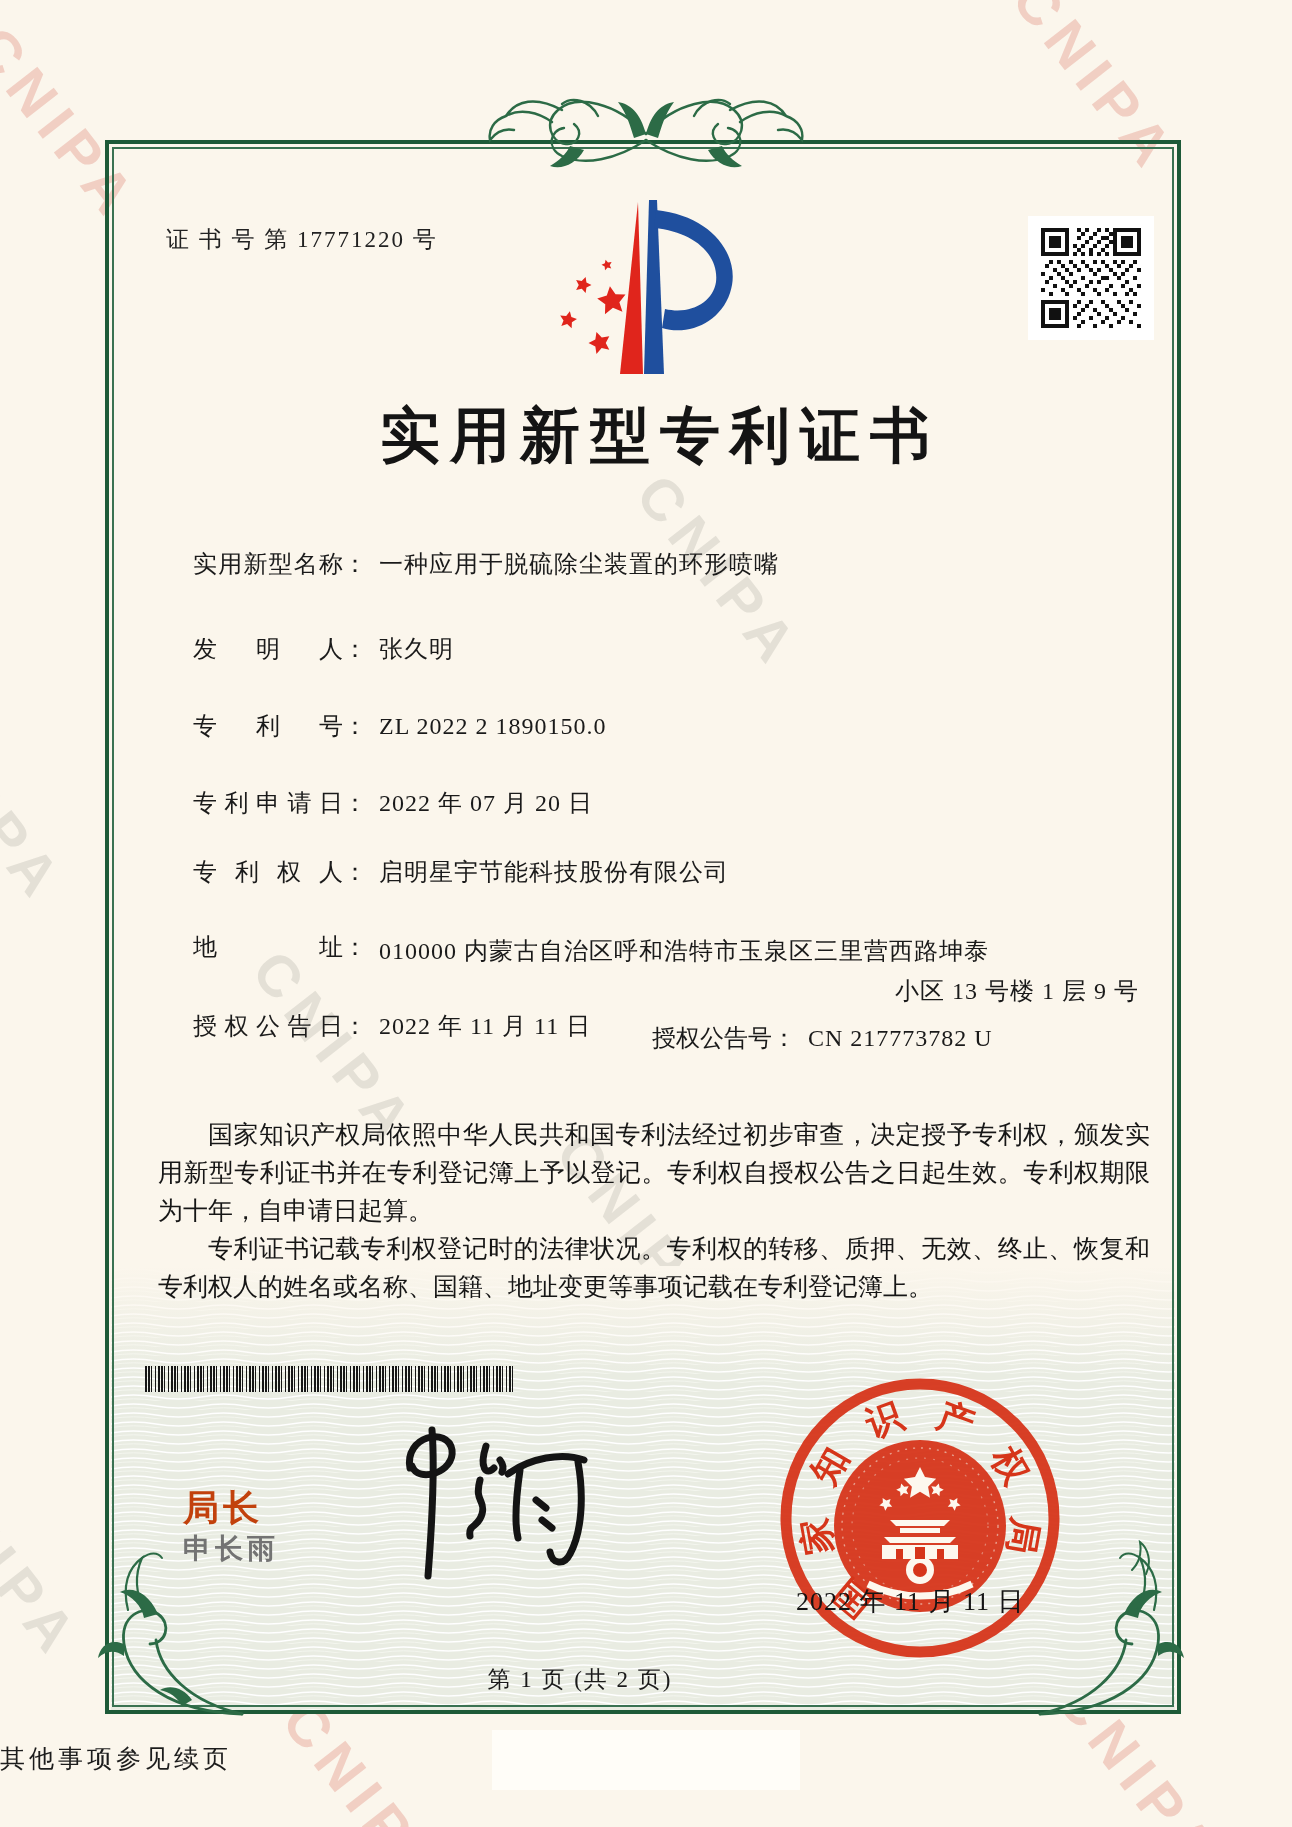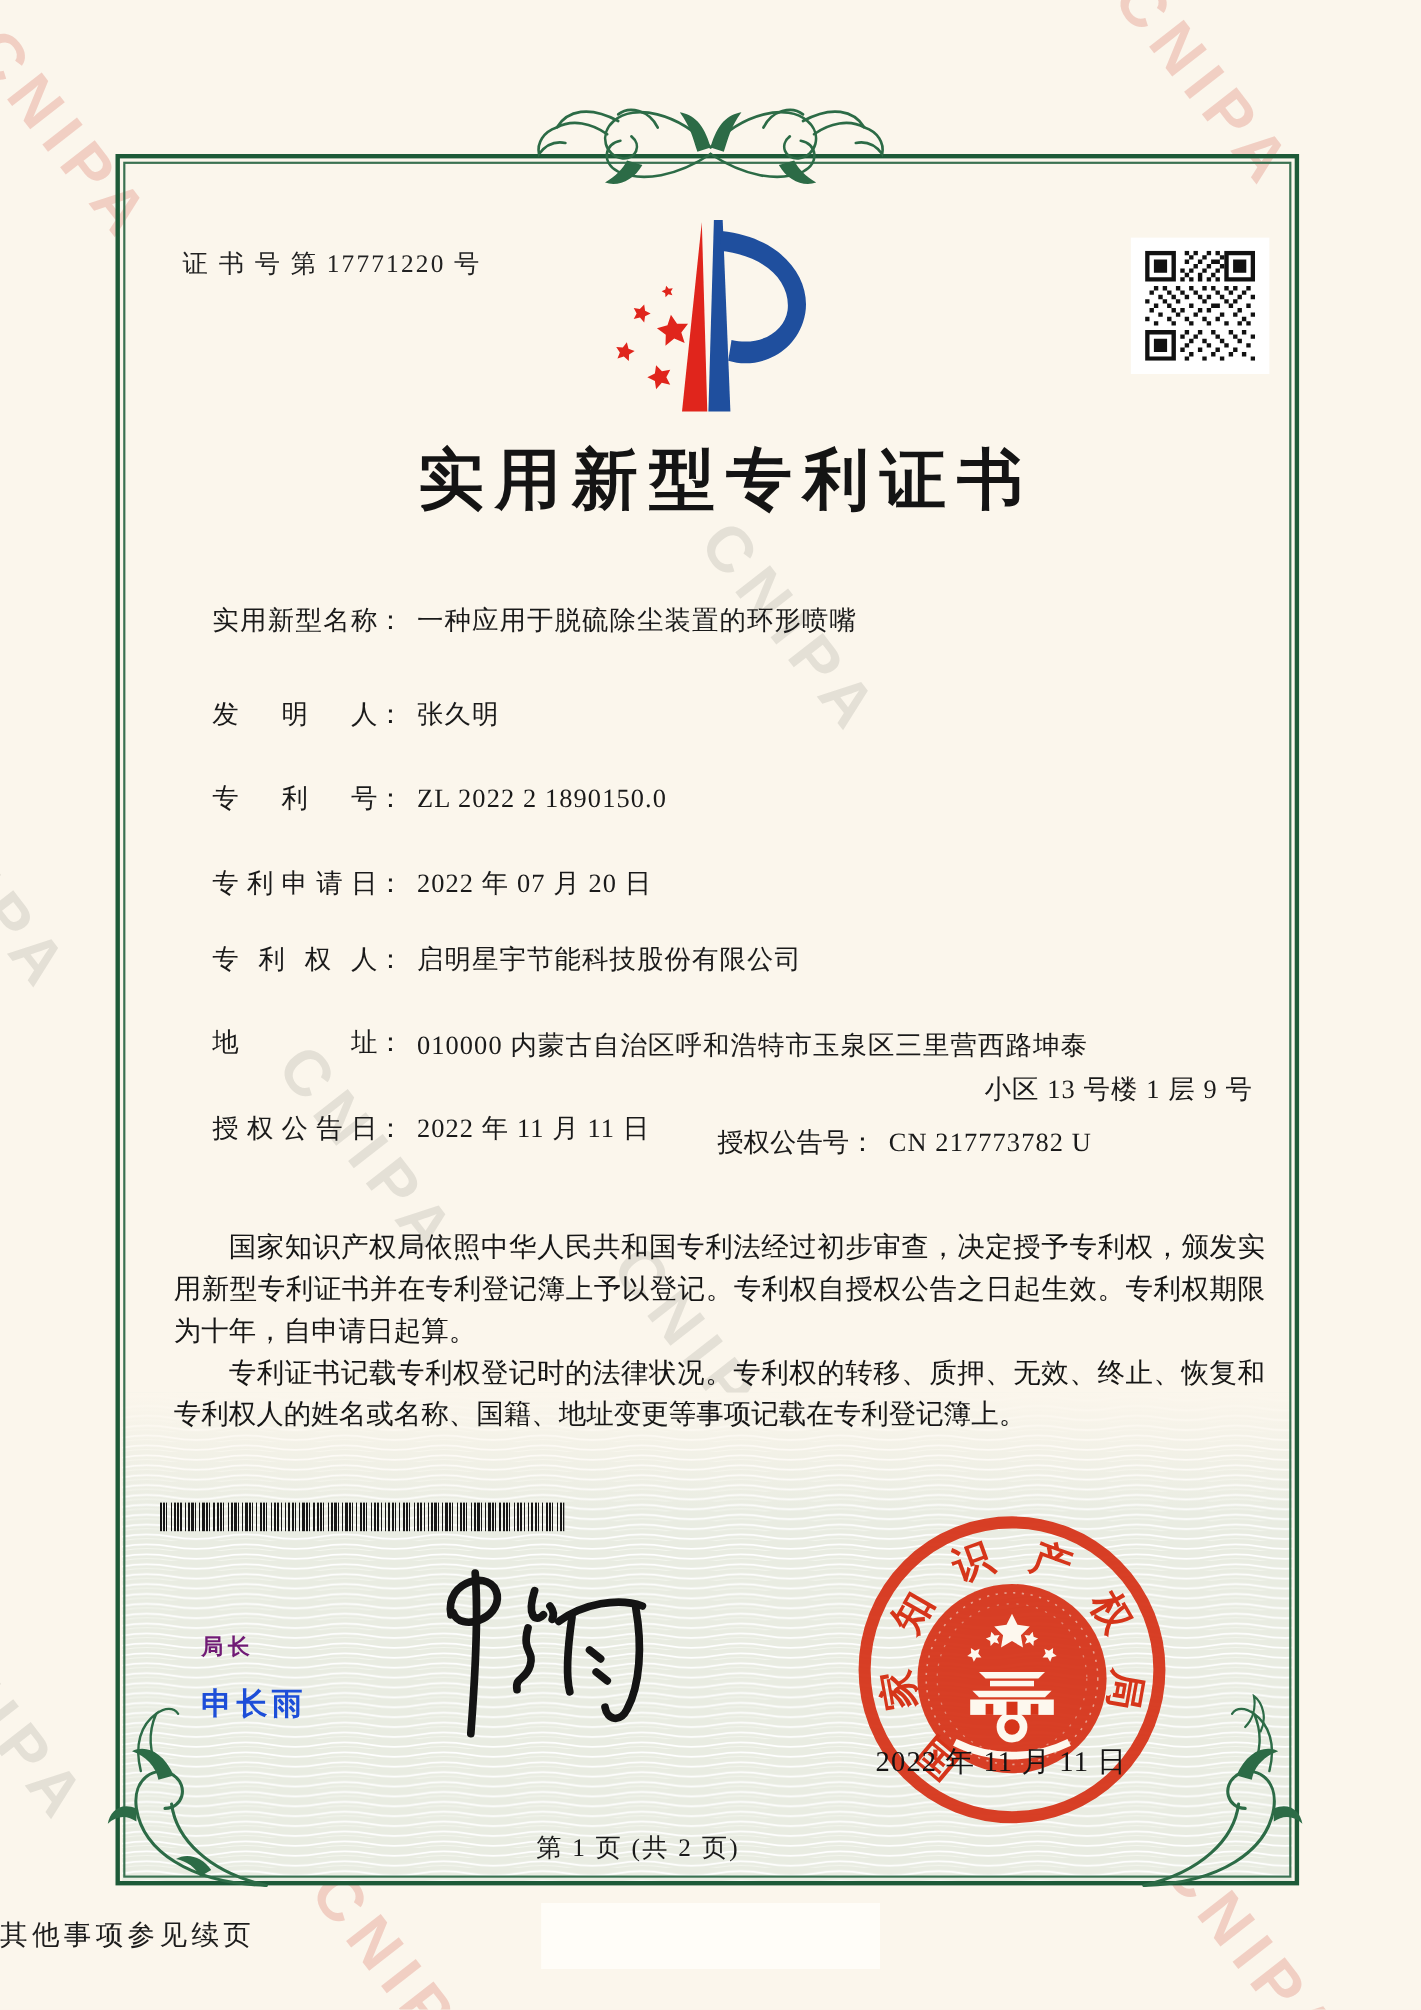--- a/index.html
+++ b/index.html
@@ -44,23 +44,23 @@
   
   .paras{position:absolute;left:158px;top:1116px;width:992px;font-size:25px;line-height:38px;
          text-align:justify;color:#161616;}
   .paras p{margin:0;text-indent:2em;}
 
   
   .barcode{position:absolute;left:145px;top:1366px;width:368px;height:26px;background:
     repeating-linear-gradient(90deg,#161616 0 2px,rgba(0,0,0,0) 2px 3px,#161616 3px 5px,
       rgba(0,0,0,0) 5px 6px,#161616 6px 7px,rgba(0,0,0,0) 7px 10px,#161616 10px 11px,rgba(0,0,0,0) 11px 13px);}
   .signerrole{position:absolute;left:183px;top:1484px;font-family:Liberation Mono, monospace;
-         font-weight:700;font-size:20px;letter-spacing:4px;color:#701a75;}
+         font-weight:700;font-size:36px;letter-spacing:4px;color:#c2410c;}
   .signername{position:absolute;left:183px;top:1530px;font-family:"Liberation Sans","DejaVu Sans",sans-serif;
-         font-weight:700;font-size:28px;letter-spacing:4px;color:#1d4ed8;}
+         font-weight:700;font-size:28px;letter-spacing:4px;color:#737373;}
   .signature{position:absolute;left:382px;top:1416px;z-index:4;}
 
   .seal{position:absolute;left:778px;top:1376px;width:284px;height:284px;z-index:5;}
   .seal-ring{position:absolute;left:0;top:0;}
   .seal-ch{position:absolute;left:50%;top:50%;font-size:36px;font-weight:700;color:#d6351a;
            font-family:"Liberation Serif","DejaVu Serif",serif;}
   .c0{transform:translate(-50%,-50%) rotate(-140deg) translateY(-104px);}
   .c1{transform:translate(-50%,-50%) rotate(-100deg) translateY(-104px);}
   .c2{transform:translate(-50%,-50%) rotate(-60deg) translateY(-104px);}
   .c3{transform:translate(-50%,-50%) rotate(-20deg) translateY(-104px);}

